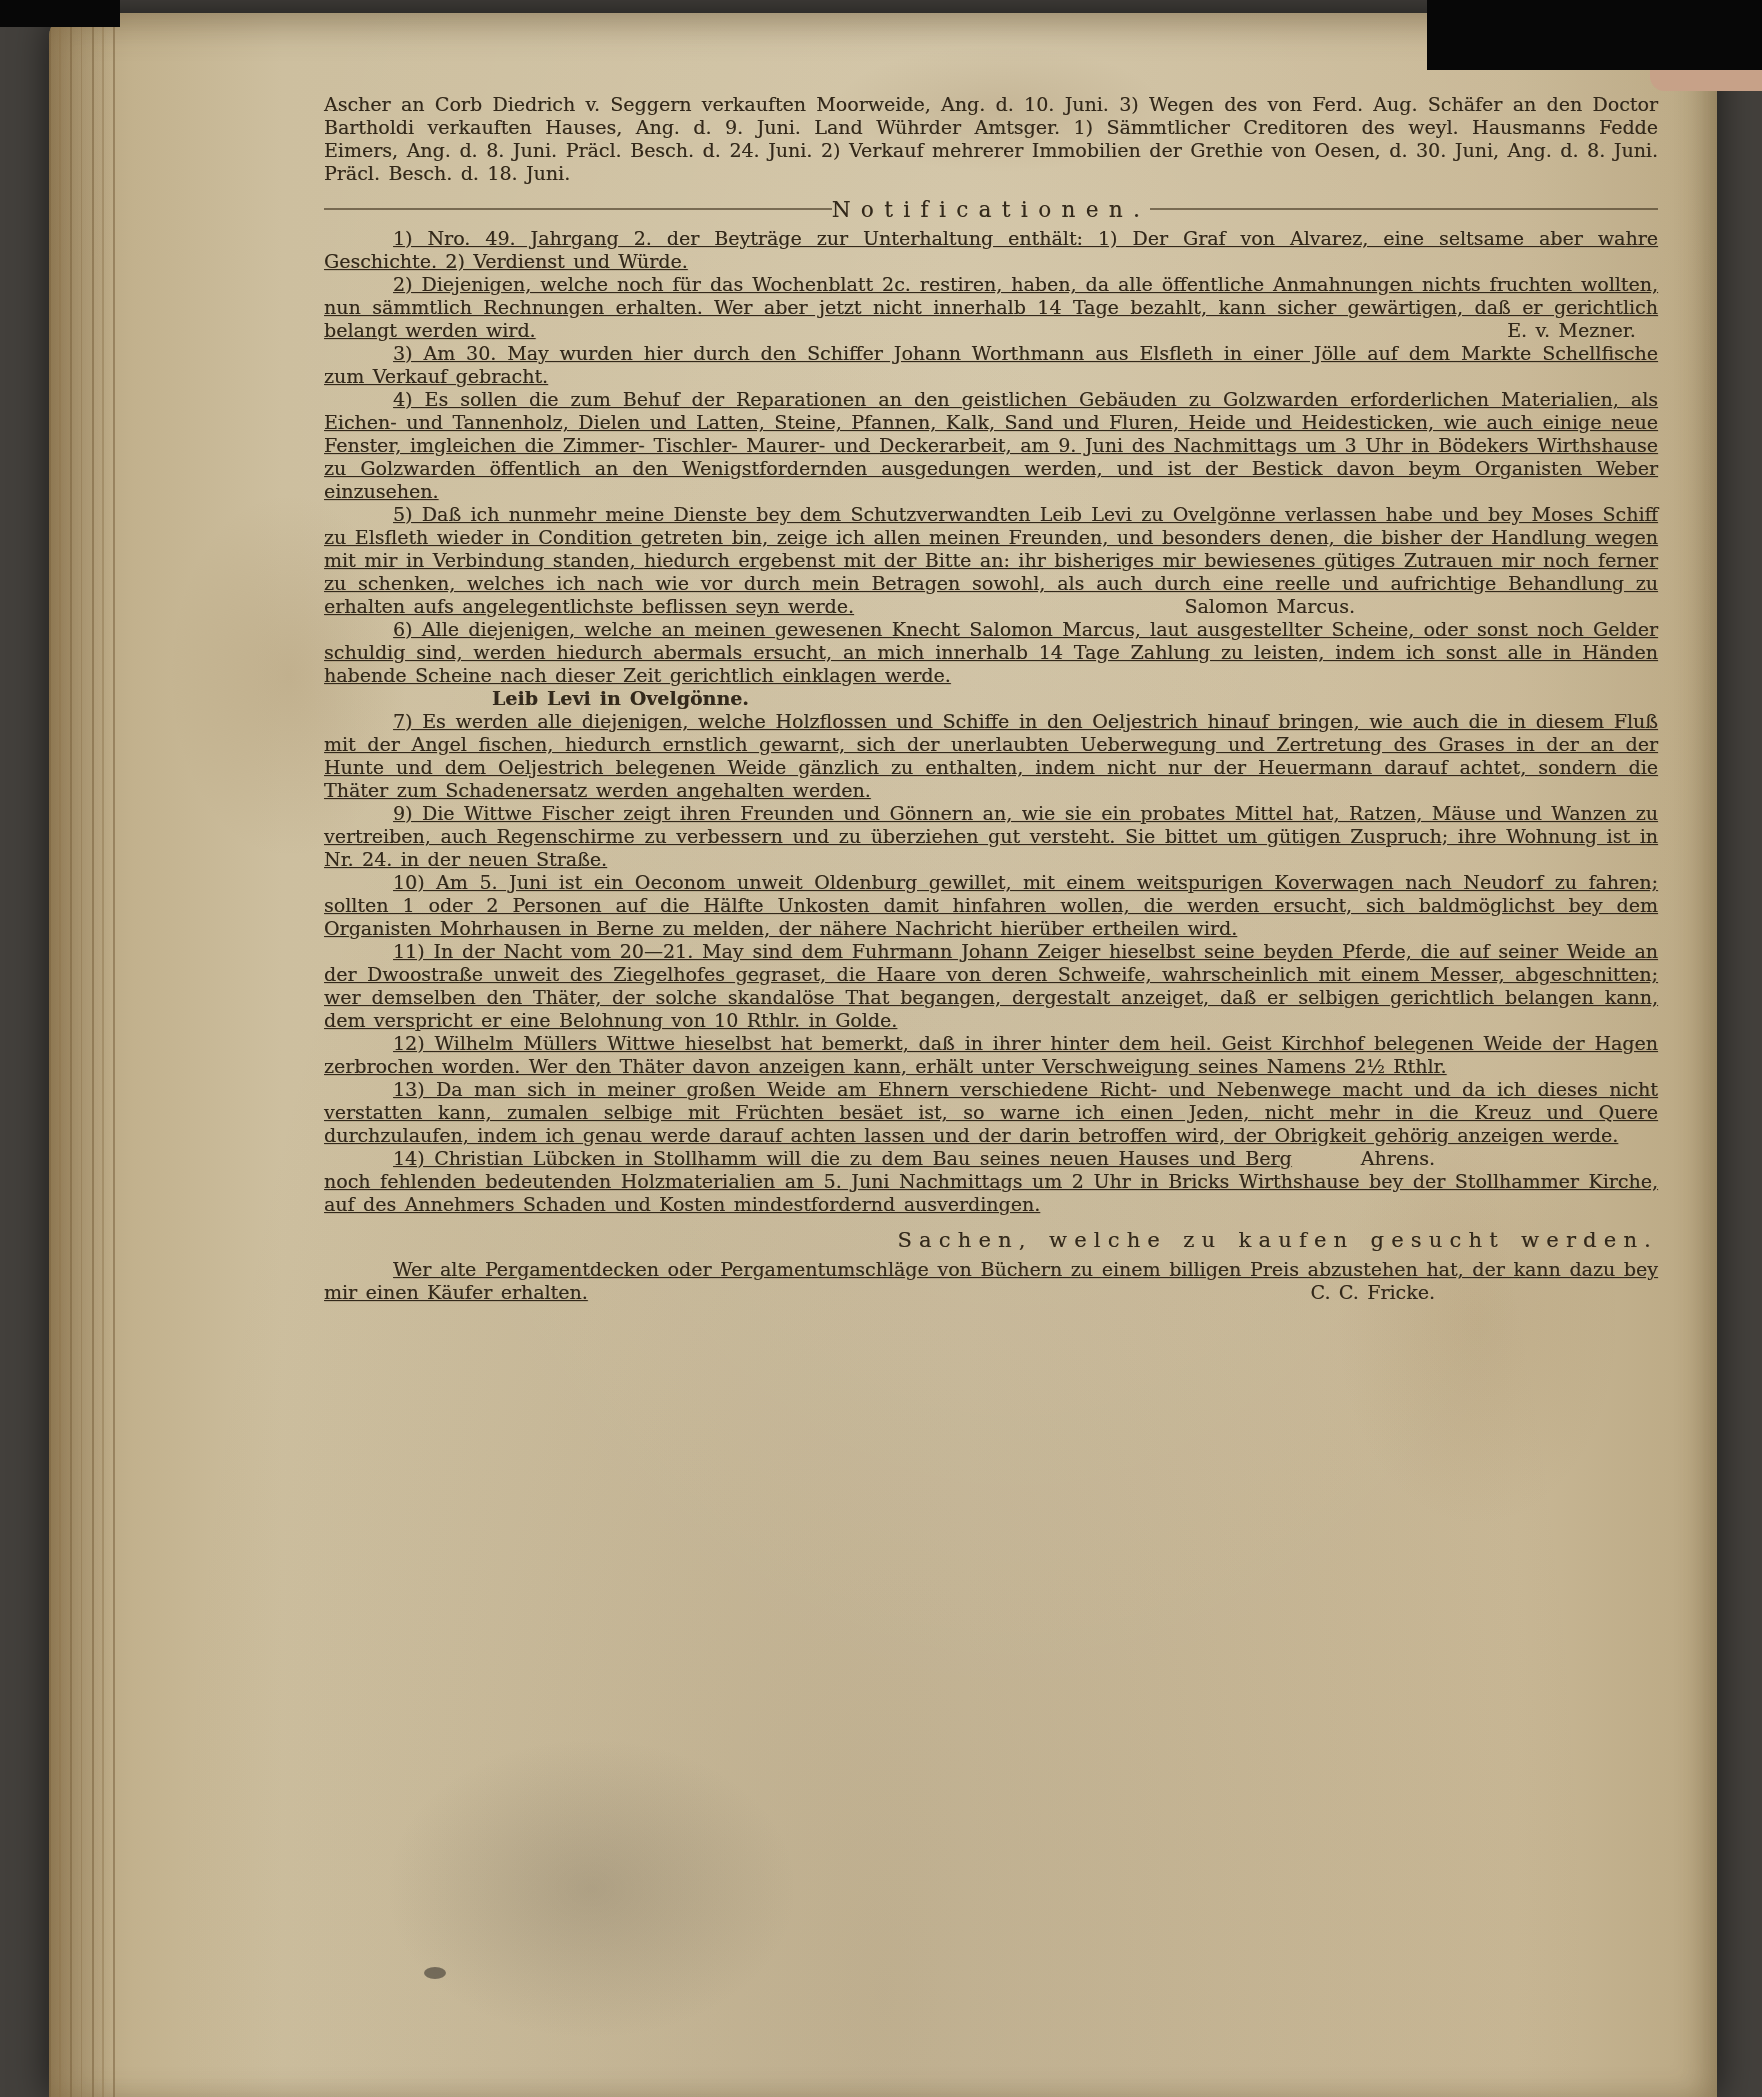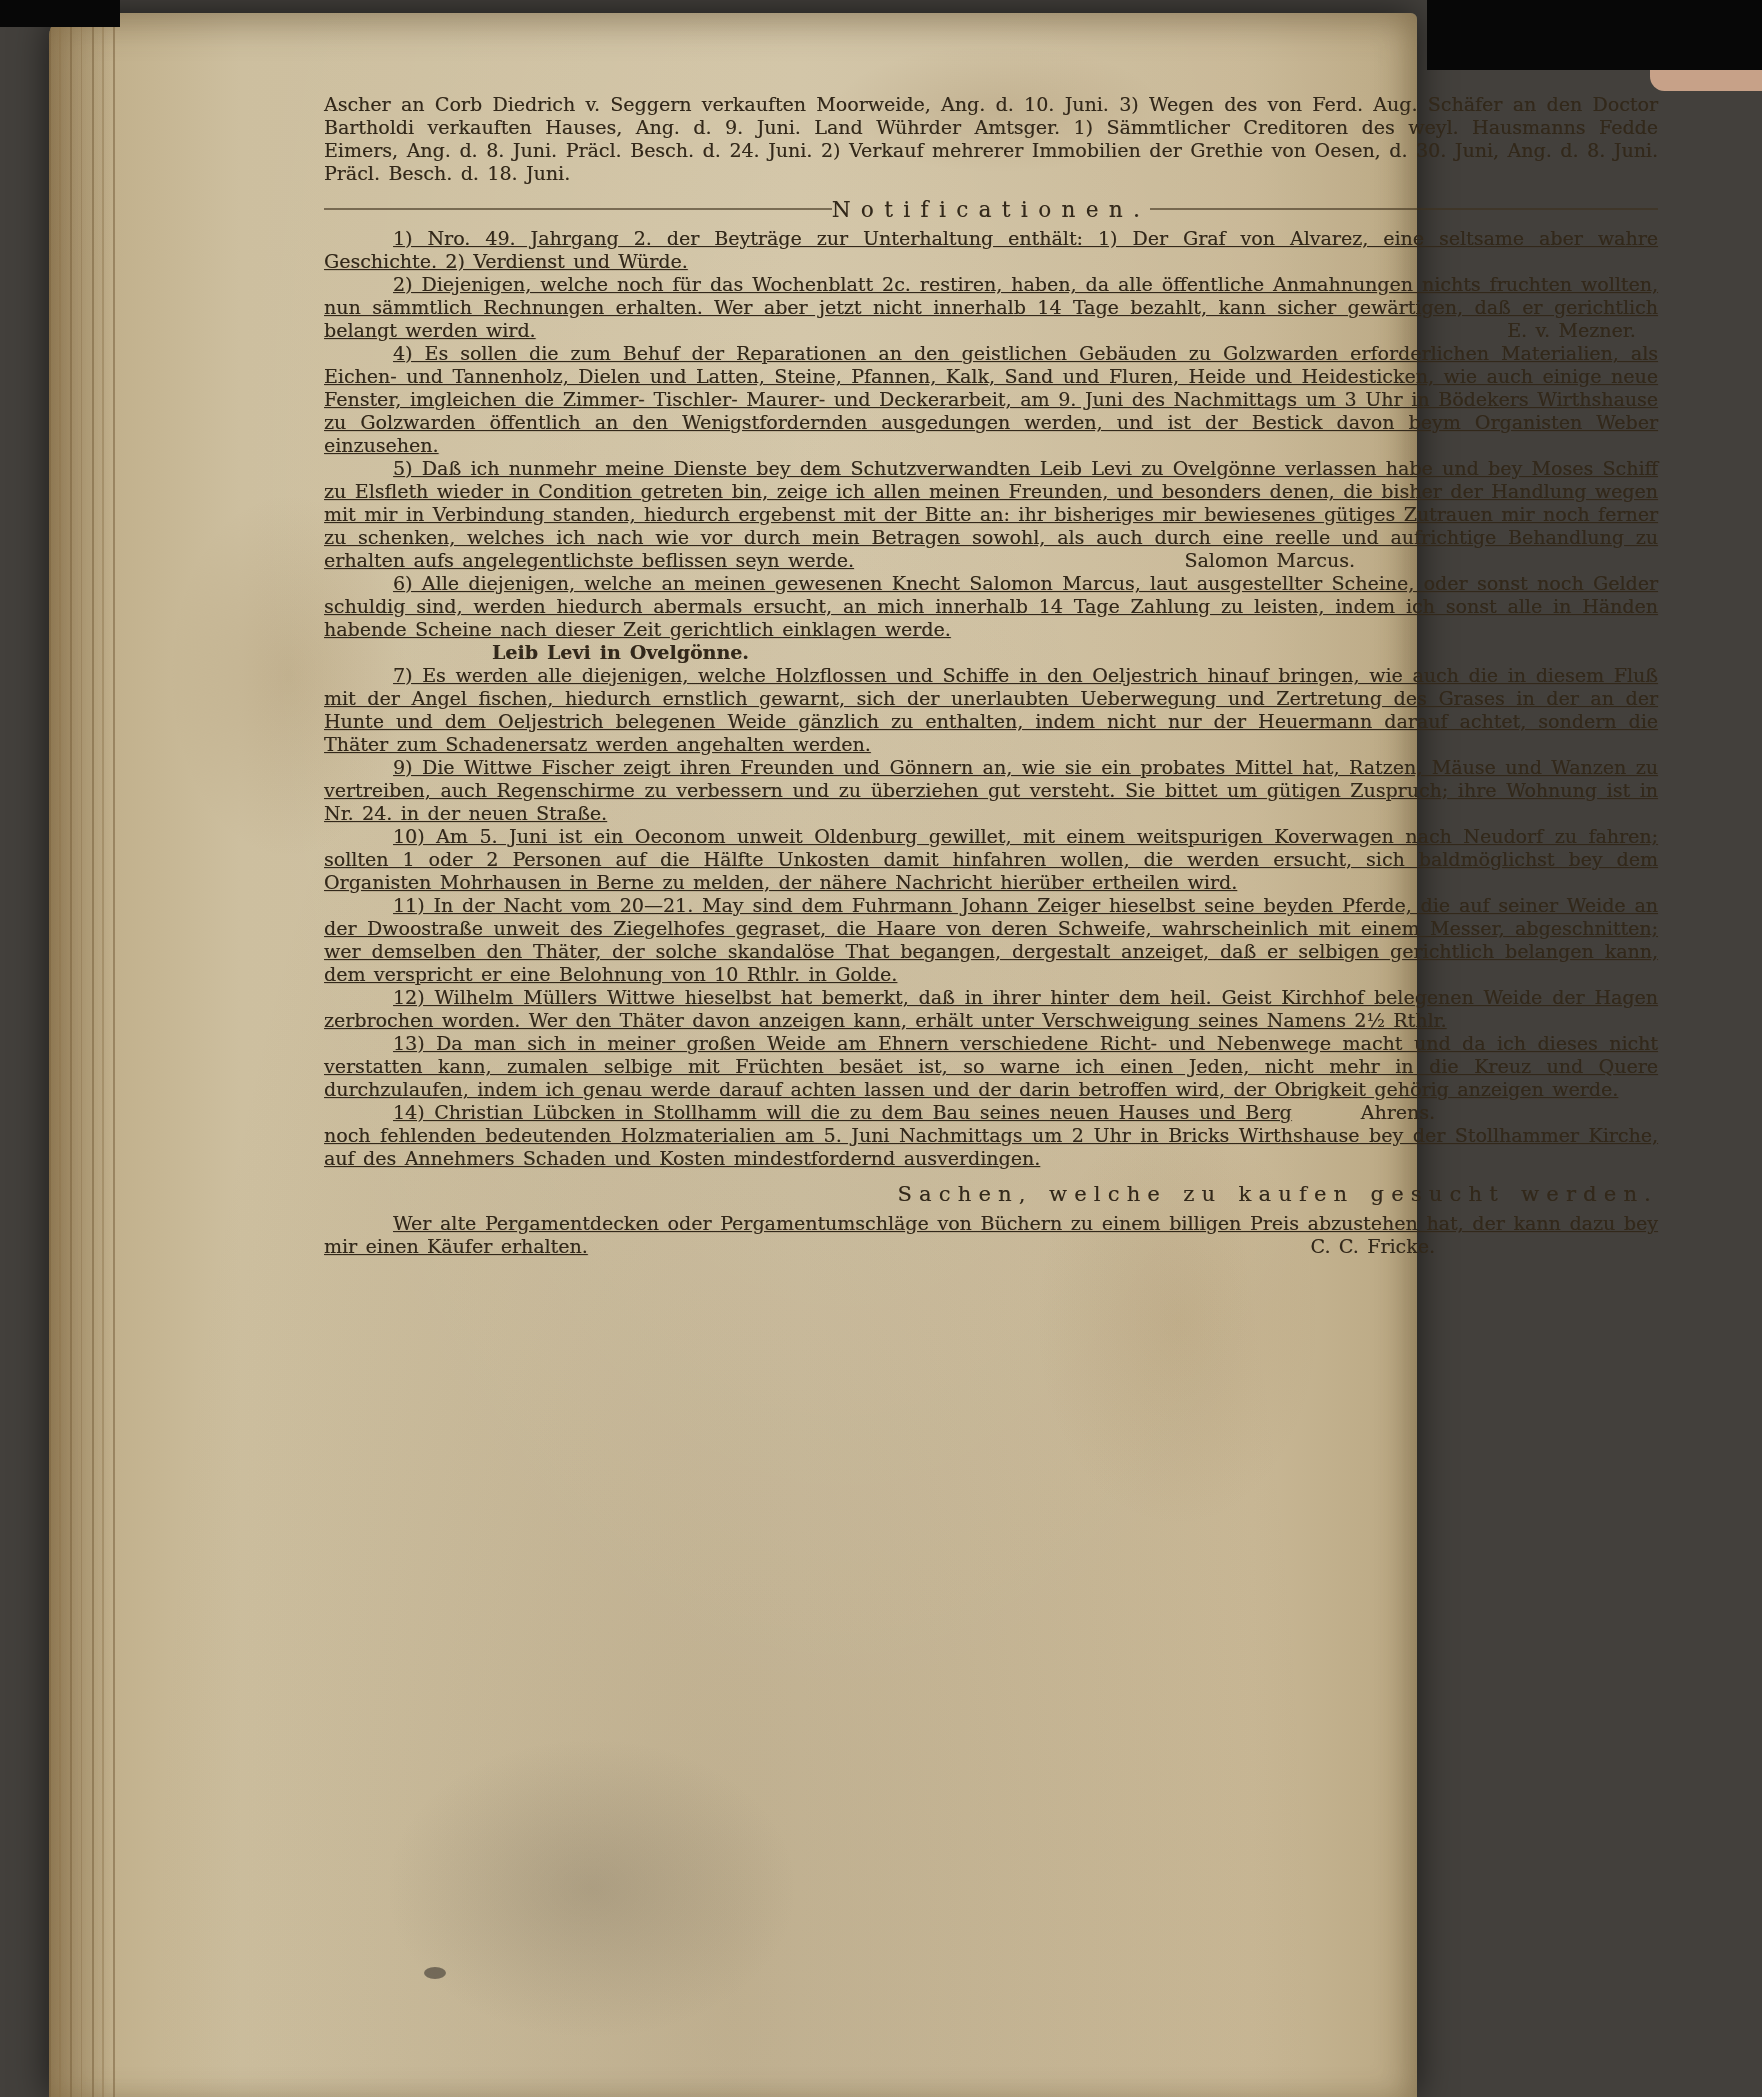--- a/index.html
+++ b/index.html
@@ -16,21 +16,21 @@
     overflow:hidden;
   }
   .scene{position:relative;width:1762px;height:2097px;background:var(--scan-bg);}
 
   .dark-corner-tl{position:absolute;left:0;top:0;width:120px;height:27px;background:var(--dark);z-index:4;}
   .dark-bar-tr{position:absolute;right:0;top:0;width:335px;height:70px;background:var(--dark);z-index:4;}
   .fragment-tr{position:absolute;right:0;top:21px;width:112px;height:70px;background:#c7a188;
     border-radius:0 0 0 14.4px;z-index:3;}
 
   .page{
-    position:absolute;left:49px;top:12.8px;width:1368px;height:2085px;
+    position:absolute;left:49px;top:12.8px;width:1668px;height:2085px;
     background:
       radial-gradient(ellipse at 58% 22%, rgba(255,252,240,0.10), rgba(255,252,240,0) 55%),
       radial-gradient(ellipse at 50% 95%, rgba(110,85,50,0.18), rgba(110,85,50,0) 60%),
       linear-gradient(90deg, #ae9b76 0%, #c2b18d 5%, #cdbf9f 14%, #d0c2a3 55%, #c8b795 88%, #baa883 100%),
       var(--paper);
     border-radius:24px 6.4px 0 0;
     box-shadow:0 0 37px rgba(0,0,0,0.6), inset 0 14.4px 32px rgba(80,60,30,0.25), inset -11.2px 0 30px rgba(80,60,30,0.28);
     z-index:2;
   }
   .edge-stack{
@@ -95,20 +95,21 @@
 
       <div class="head-row">
         <span class="rule"></span>
         <span class="head1">Notificationen.</span>
         <span class="rule"></span>
       </div>
 
       <div class="items">
           <p class="para item">1) Nro. 49. Jahrgang 2. der Beyträge zur Unterhaltung enthält: 1) Der Graf von Alvarez, eine seltsame aber wahre Geschichte. 2) Verdienst und Würde.</p>
           <p class="para item">2) Diejenigen, welche noch für das Wochenblatt 2c. restiren, haben, da alle öffentliche Anmahnungen nichts fruchten wollten, nun sämmtlich Rechnungen erhalten. Wer aber jetzt nicht innerhalb 14 Tage bezahlt, kann sicher gewärtigen, daß er gerichtlich belangt werden wird.<span class="sig sig-right">E. v. Mezner.</span></p>
+          <p class="para item">3) Am 30. May wurden hier durch den Schiffer Johann Worthmann aus Elsfleth in einer Jölle auf dem Markte Schellfische zum Verkauf gebracht.</p>
           <p class="para item">4) Es sollen die zum Behuf der Reparationen an den geistlichen Gebäuden zu Golzwarden erforderlichen Materialien, als Eichen- und Tannenholz, Dielen und Latten, Steine, Pfannen, Kalk, Sand und Fluren, Heide und Heidesticken, wie auch einige neue Fenster, imgleichen die Zimmer- Tischler- Maurer- und Deckerarbeit, am 9. Juni des Nachmittags um 3 Uhr in Bödekers Wirthshause zu Golzwarden öffentlich an den Wenigstfordernden ausgedungen werden, und ist der Bestick davon beym Organisten Weber einzusehen.</p>
           <p class="para item">5) Daß ich nunmehr meine Dienste bey dem Schutzverwandten Leib Levi zu Ovelgönne verlassen habe und bey Moses Schiff zu Elsfleth wieder in Condition getreten bin, zeige ich allen meinen Freunden, und besonders denen, die bisher der Handlung wegen mit mir in Verbindung standen, hiedurch ergebenst mit der Bitte an: ihr bisheriges mir bewiesenes gütiges Zutrauen mir noch ferner zu schenken, welches ich nach wie vor durch mein Betragen sowohl, als auch durch eine reelle und aufrichtige Behandlung zu erhalten aufs angelegentlichste beflissen seyn werde.<span class="sig sig-center">Salomon Marcus.</span></p>
           <p class="para item">6) Alle diejenigen, welche an meinen gewesenen Knecht Salomon Marcus, laut ausgestellter Scheine, oder sonst noch Gelder schuldig sind, werden hiedurch abermals ersucht, an mich innerhalb 14 Tage Zahlung zu leisten, indem ich sonst alle in Händen habende Scheine nach dieser Zeit gerichtlich einklagen werde.</p>
           <div class="sig-own-center">Leib Levi in Ovelgönne.</div>
           <p class="para item">7) Es werden alle diejenigen, welche Holzflossen und Schiffe in den Oeljestrich hinauf bringen, wie auch die in diesem Fluß mit der Angel fischen, hiedurch ernstlich gewarnt, sich der unerlaubten Ueberwegung und Zertretung des Grases in der an der Hunte und dem Oeljestrich belegenen Weide gänzlich zu enthalten, indem nicht nur der Heuermann darauf achtet, sondern die Thäter zum Schadenersatz werden angehalten werden.</p>
           <p class="para item">9) Die Wittwe Fischer zeigt ihren Freunden und Gönnern an, wie sie ein probates Mittel hat, Ratzen, Mäuse und Wanzen zu vertreiben, auch Regenschirme zu verbessern und zu überziehen gut versteht. Sie bittet um gütigen Zuspruch; ihre Wohnung ist in Nr. 24. in der neuen Straße.</p>
           <p class="para item">10) Am 5. Juni ist ein Oeconom unweit Oldenburg gewillet, mit einem weitspurigen Koverwagen nach Neudorf zu fahren; sollten 1 oder 2 Personen auf die Hälfte Unkosten damit hinfahren wollen, die werden ersucht, sich baldmöglichst bey dem Organisten Mohrhausen in Berne zu melden, der nähere Nachricht hierüber ertheilen wird.</p>
           <p class="para item">11) In der Nacht vom 20—21. May sind dem Fuhrmann Johann Zeiger hieselbst seine beyden Pferde, die auf seiner Weide an der Dwoostraße unweit des Ziegelhofes gegraset, die Haare von deren Schweife, wahrscheinlich mit einem Messer, abgeschnitten; wer demselben den Thäter, der solche skandalöse That begangen, dergestalt anzeiget, daß er selbigen gerichtlich belangen kann, dem verspricht er eine Belohnung von 10 Rthlr. in Golde.</p>
           <p class="para item">12) Wilhelm Müllers Wittwe hieselbst hat bemerkt, daß in ihrer hinter dem heil. Geist Kirchhof belegenen Weide der Hagen zerbrochen worden. Wer den Thäter davon anzeigen kann, erhält unter Verschweigung seines Namens 2½ Rthlr.</p>
           <p class="para item">13) Da man sich in meiner großen Weide am Ehnern verschiedene Richt- und Nebenwege macht und da ich dieses nicht verstatten kann, zumalen selbige mit Früchten besäet ist, so warne ich einen Jeden, nicht mehr in die Kreuz und Quere durchzulaufen, indem ich genau werde darauf achten lassen und der darin betroffen wird, der Obrigkeit gehörig anzeigen werde.<span class="sig sig-far">Ahrens.</span></p>

